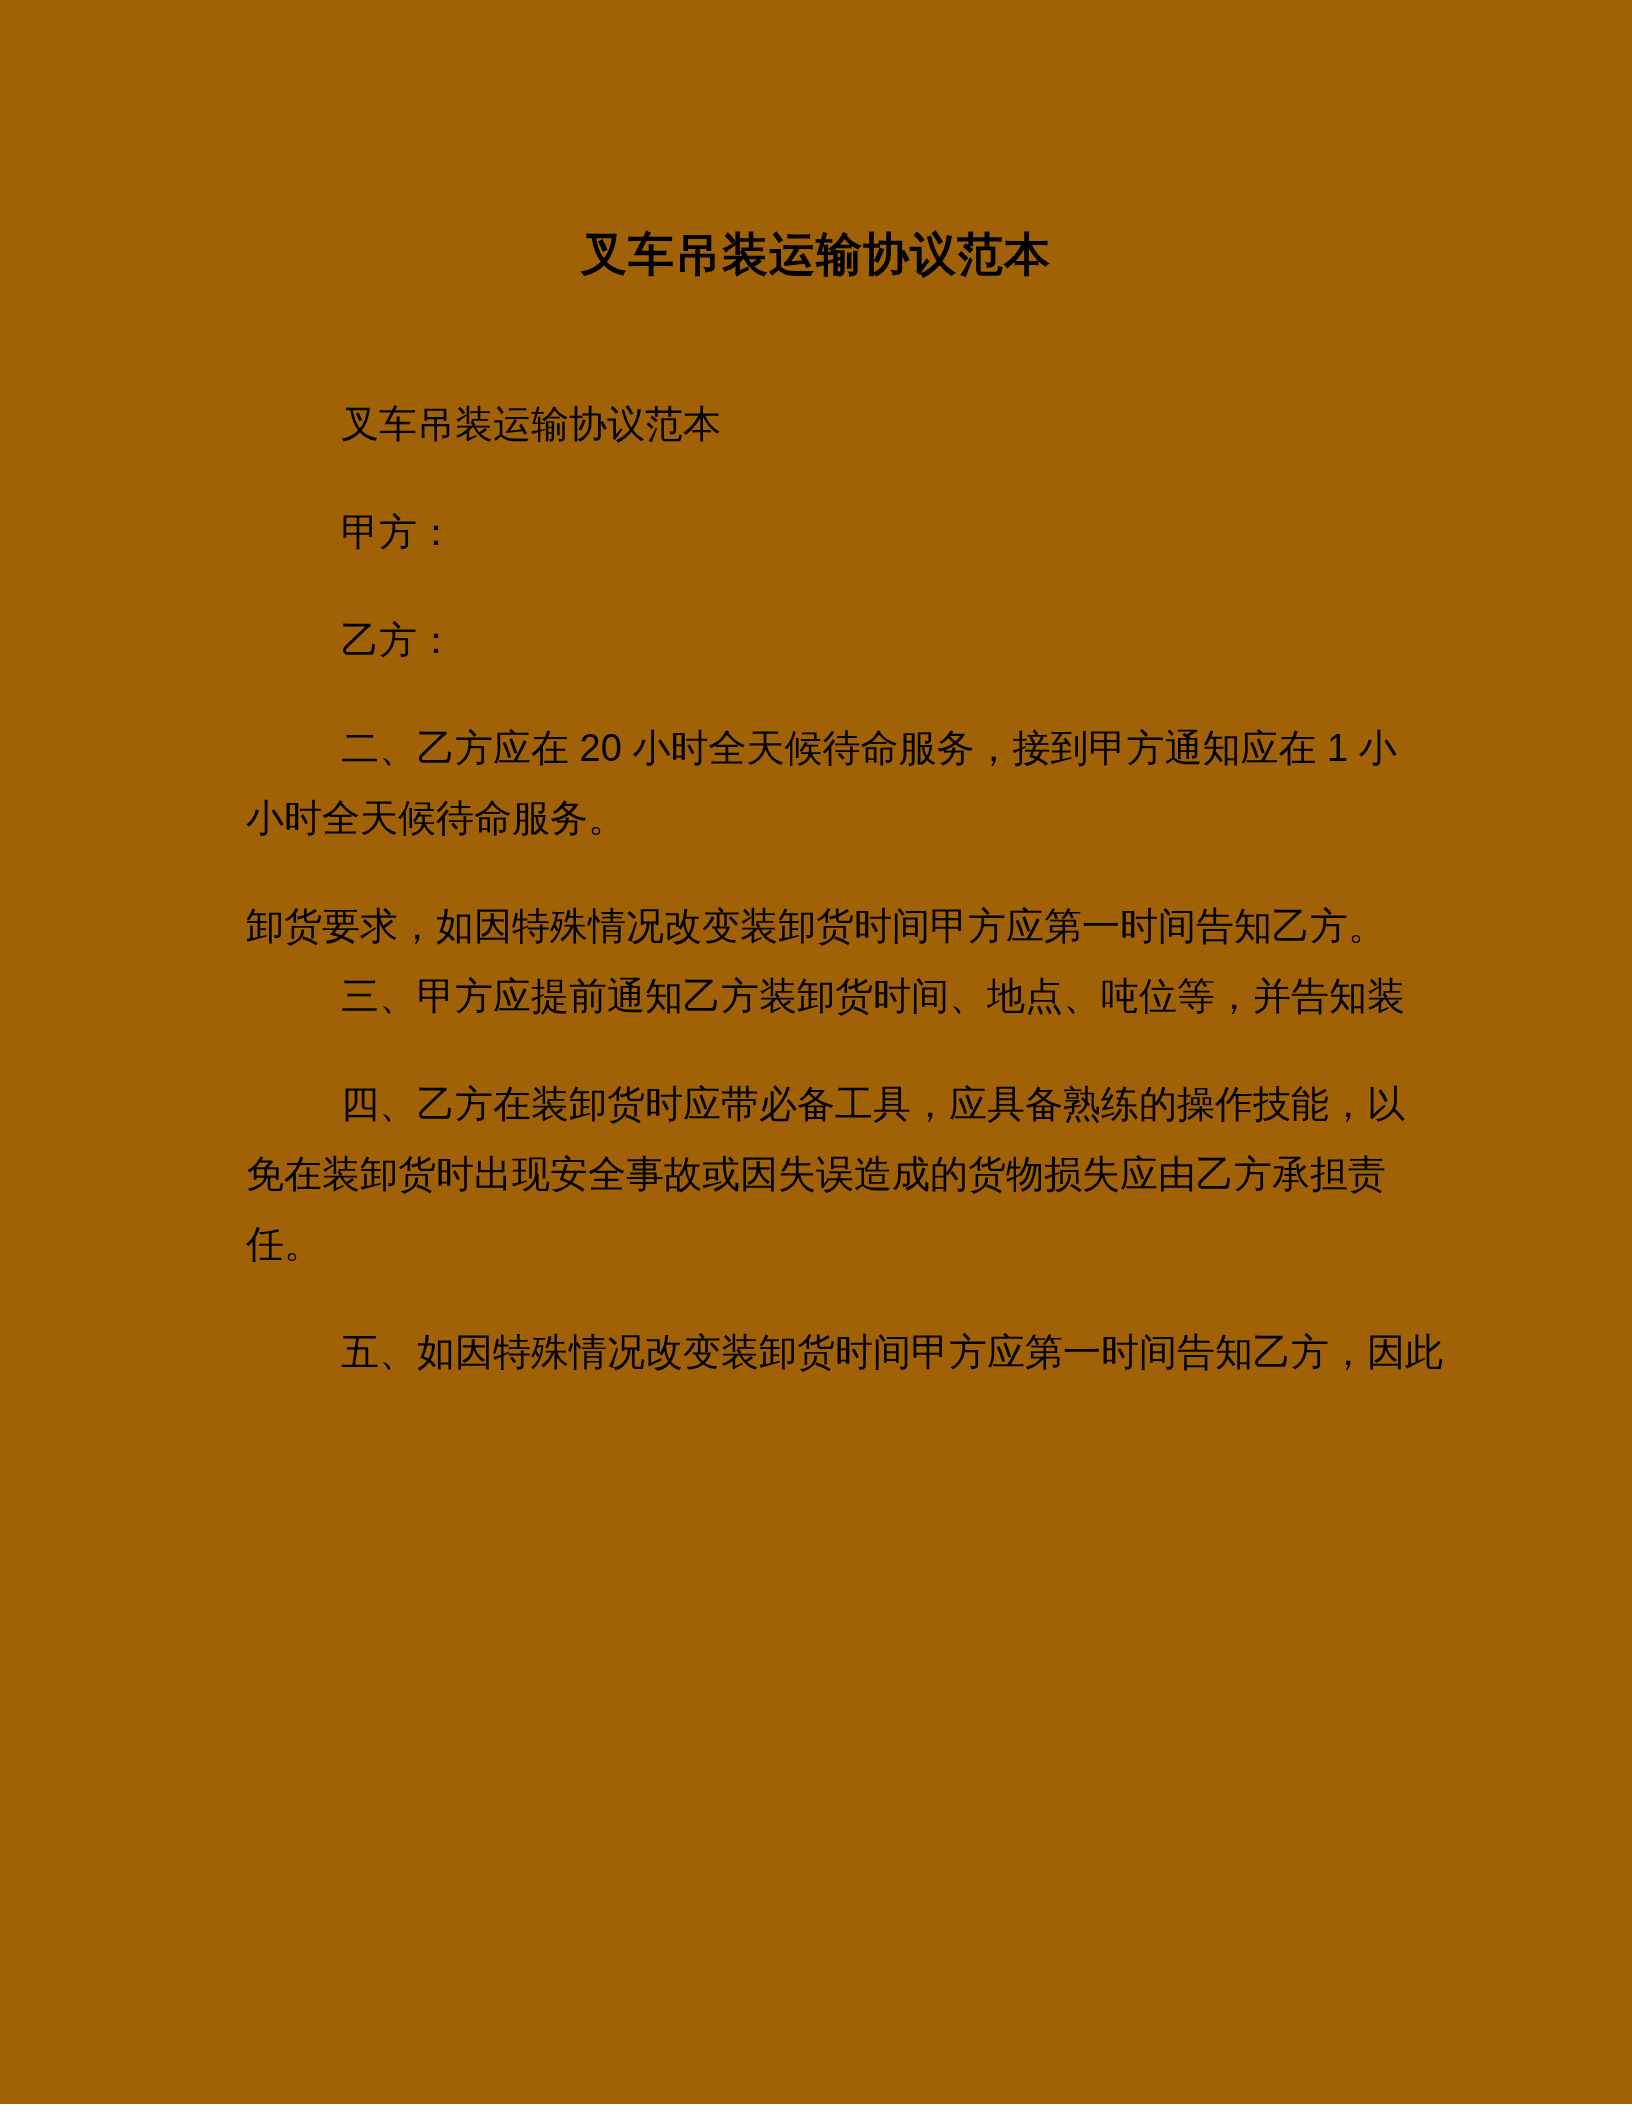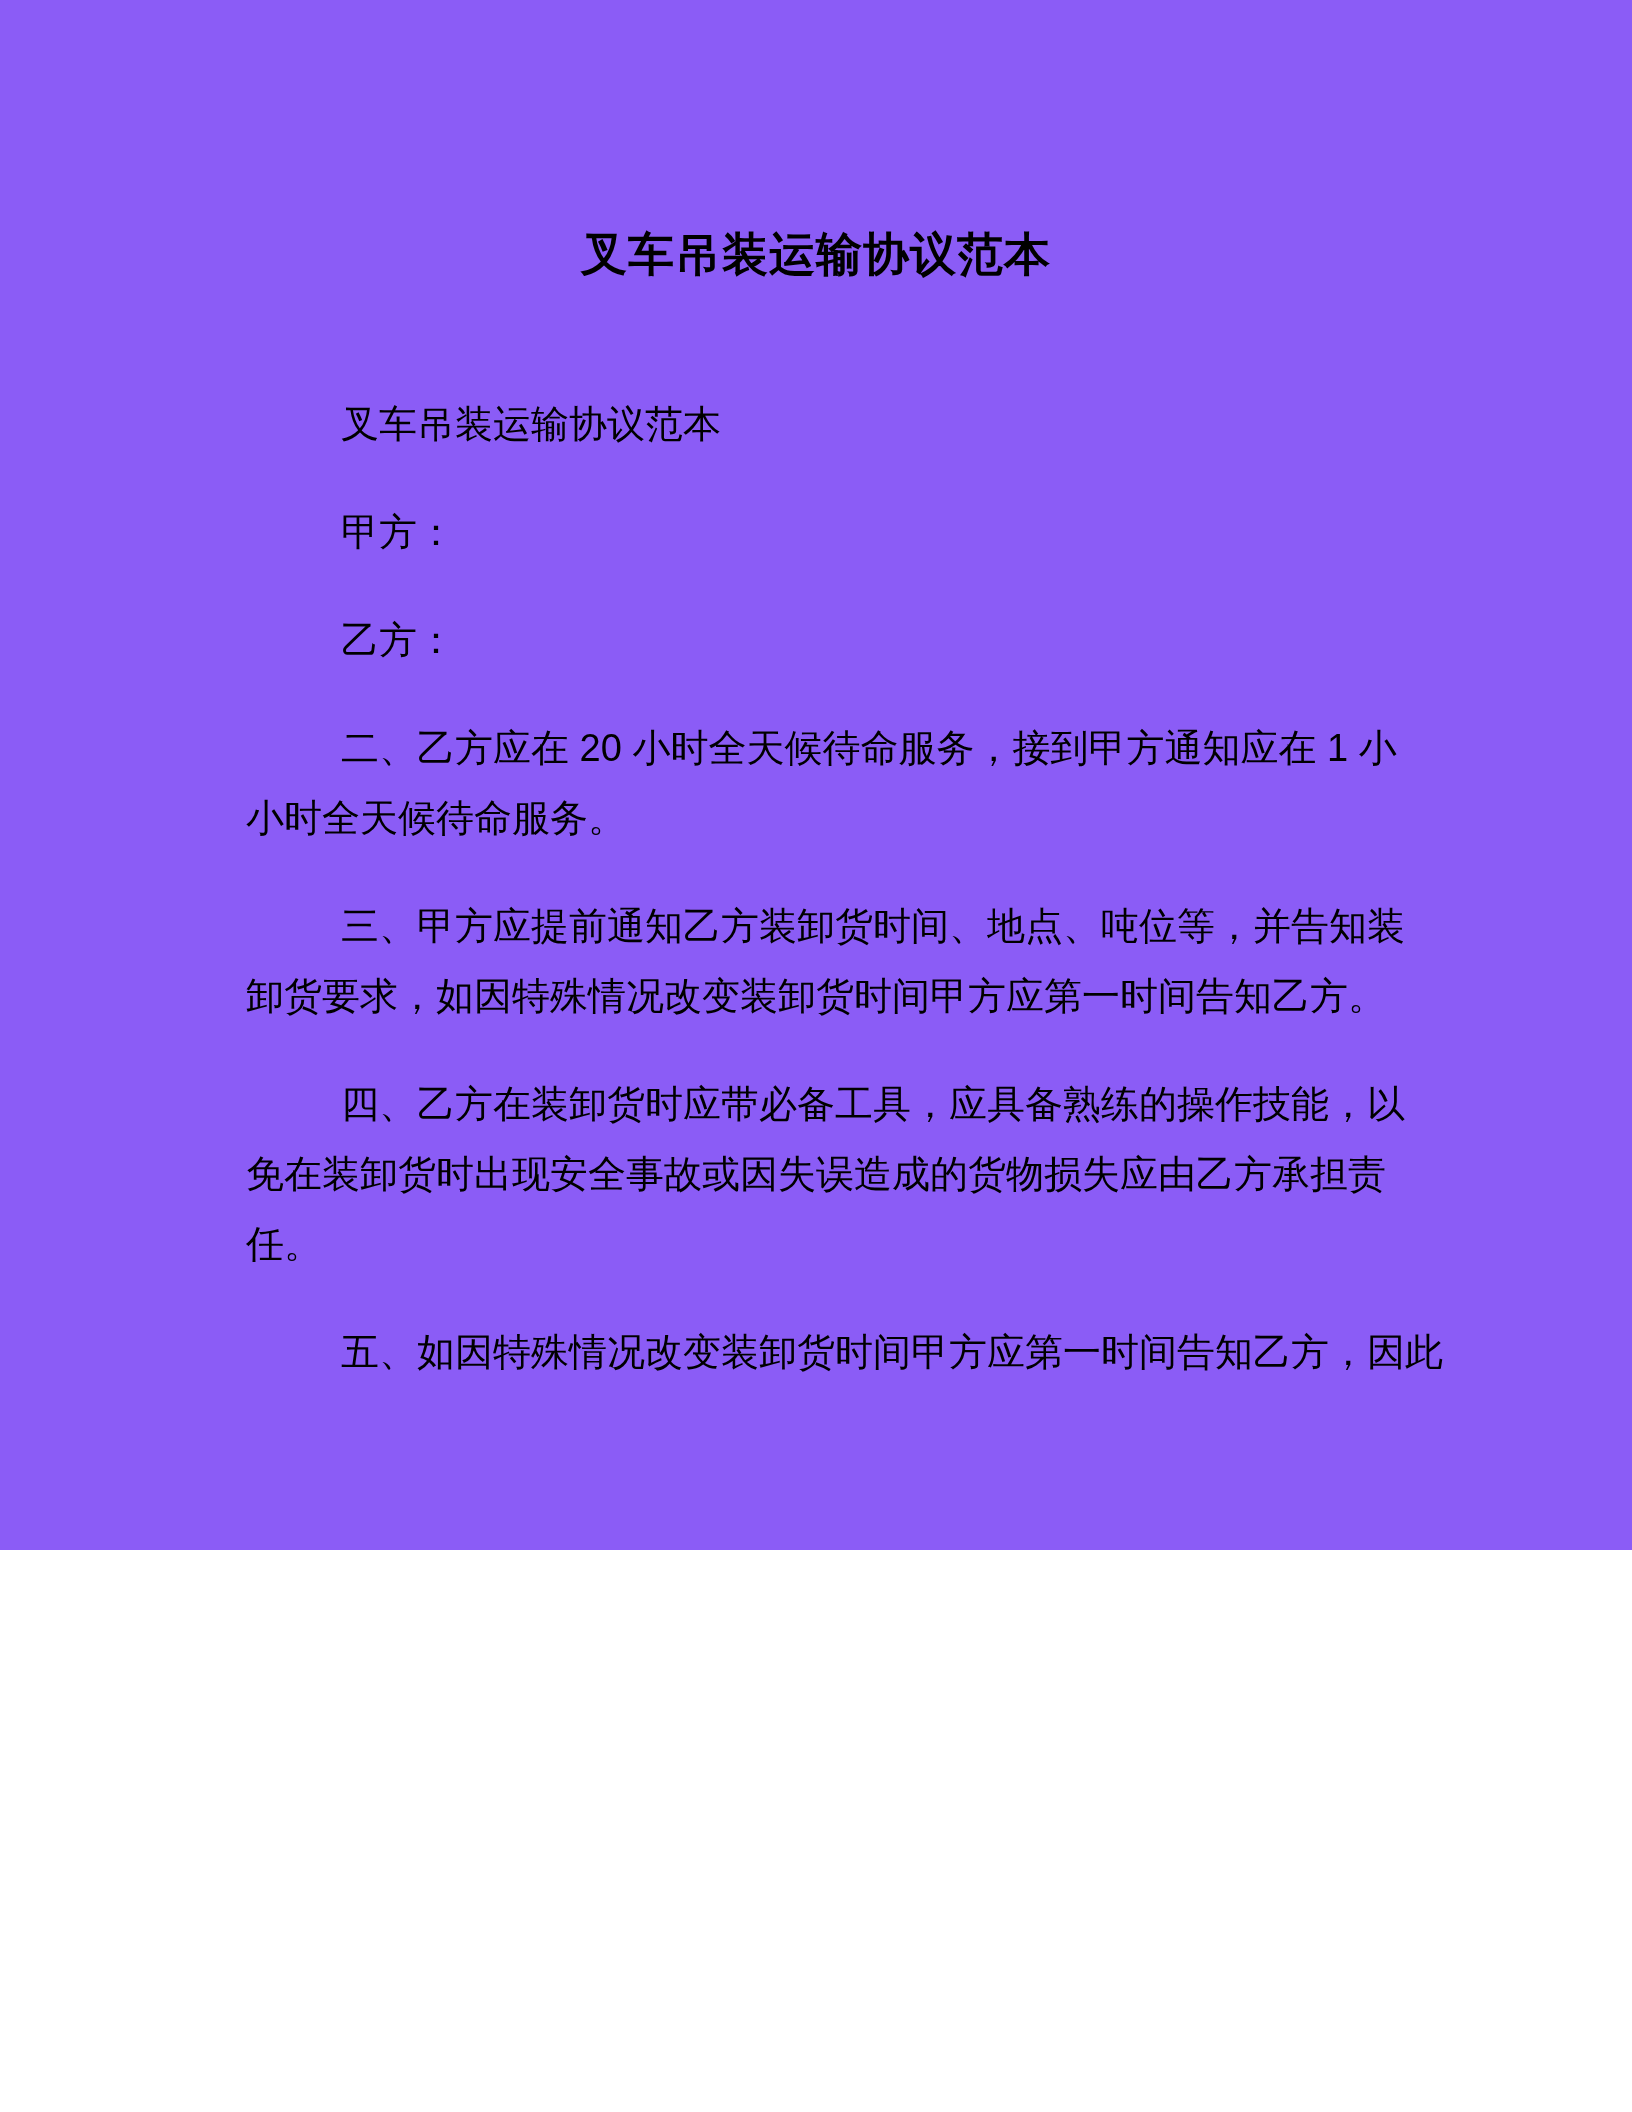--- a/index.html
+++ b/index.html
@@ -1,20 +1,20 @@
 <!DOCTYPE html>
 <html><head>
   <meta charset="utf-8">
   <style>
     html, body { margin: 0; padding: 0; }
     .page {
       position: relative;
       width: 1632px;
-      height: 1550px;
-      background: #8b5cf6;
+      height: 2104px;
+      background: #a16207;
       color: #000000;
       font-family: "Liberation Sans", sans-serif;
       overflow: hidden;
     }
     .doc-title {
       margin: 0;
       padding-top: 225px;
       text-align: center;
       font-size: 46px;
       line-height: 58px;
@@ -55,22 +55,22 @@
     </div>
 
 
 
     <div class="para">
       <span class="line indent">二、乙方应在 20 小时全天候待命服务，接到甲方通知应在 1 小</span>
       <span class="line">小时全天候待命服务。</span>
     </div>
 
     <div class="para">
+      <span class="line">卸货要求，如因特殊情况改变装卸货时间甲方应第一时间告知乙方。</span>
       <span class="line indent">三、甲方应提前通知乙方装卸货时间、地点、吨位等，并告知装</span>
-      <span class="line">卸货要求，如因特殊情况改变装卸货时间甲方应第一时间告知乙方。</span>
     </div>
 
     <div class="para">
       <span class="line indent">四、乙方在装卸货时应带必备工具，应具备熟练的操作技能，以</span>
       <span class="line">免在装卸货时出现安全事故或因失误造成的货物损失应由乙方承担责</span>
       <span class="line">任。</span>
     </div>
 
     <div class="para">
       <span class="line indent">五、如因特殊情况改变装卸货时间甲方应第一时间告知乙方，因此</span>

